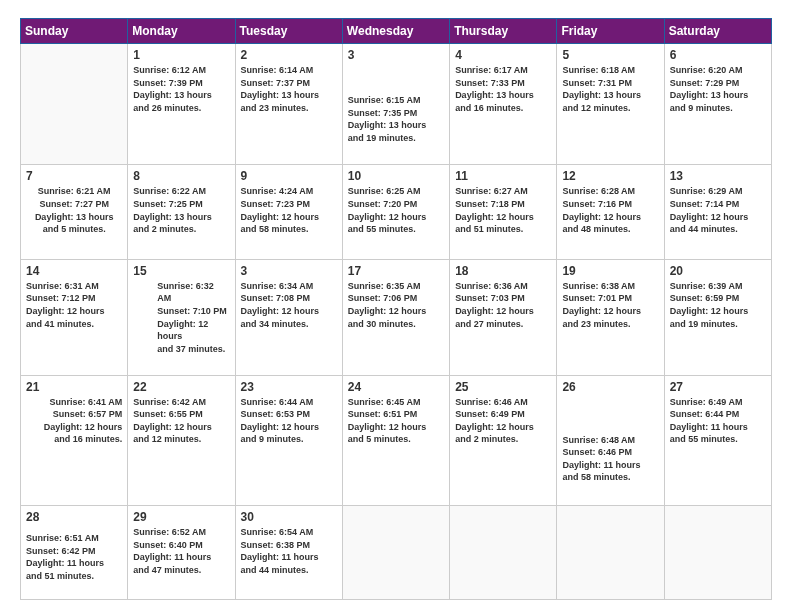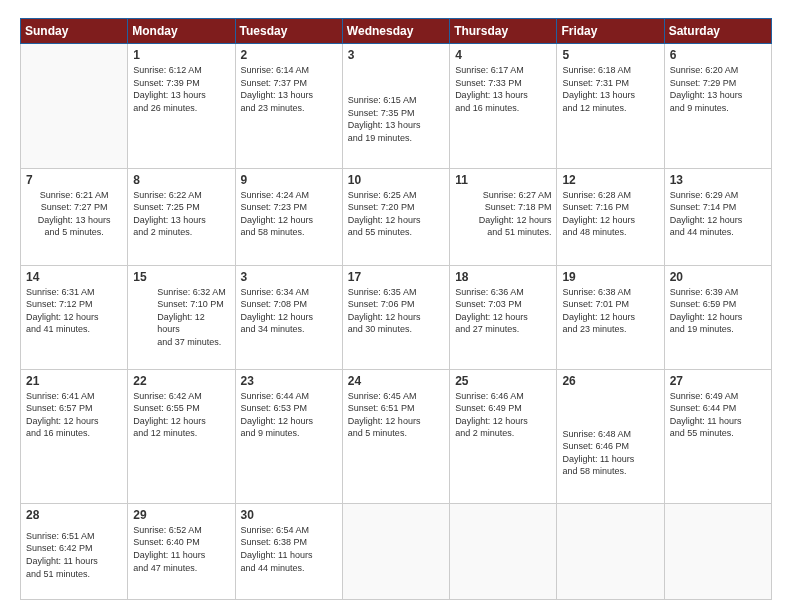--- a/index.html
+++ b/index.html
@@ -43,21 +43,21 @@
       margin-top: 2px;
     }
     .calendar {
       flex: 1;
       border: 1px solid #ccc;
       border-collapse: collapse;
       width: 100%;
       table-layout: fixed;
     }
     .calendar th {
-      background-color: #7f1d1d;
+      background-color: #701a75;
       color: #fff;
       font-size: 12px;
       font-weight: bold;
       padding: 5px 4px;
       text-align: left;
       border: 1px solid #2060a0;
     }
     .calendar td {
       border: 1px solid #ccc;
       vertical-align: top;
@@ -73,20 +73,21 @@
     .day-number {
       font-size: 12px;
       font-weight: bold;
       margin-bottom: 2px;
       display: block;
     }
     .cell-text {
       font-size: 9px;
       line-height: 1.4;
       color: #333;
+      font-weight: bold;
     }
     .last-row td {
       height: 70px;
     }
   </style>
 </head>
 <body>
 
 <div class="page">
 
@@ -172,21 +173,21 @@
           </td>
           <td>
             <span class="day-number">10</span>
             <div class="cell-text" style="white-space: pre-line;">Sunrise: 6:25 AM
 Sunset: 7:20 PM
 Daylight: 12 hours
 and 55 minutes.</div>
           </td>
           <td>
             <span class="day-number">11</span>
-            <div class="cell-text" style="white-space: pre-line; text-align: right;">Sunrise: 6:27 AM
+            <div class="cell-text" style="white-space: pre-line;">Sunrise: 6:27 AM
 Sunset: 7:18 PM
 Daylight: 12 hours
 and 51 minutes.</div>
           </td>
           <td>
             <span class="day-number">12</span>
             <div class="cell-text" style="white-space: pre-line;">Sunrise: 6:28 AM
 Sunset: 7:16 PM
 Daylight: 12 hours
 and 48 minutes.</div>
@@ -246,21 +247,21 @@
             <span class="day-number">20</span>
             <div class="cell-text" style="white-space: pre-line;">Sunrise: 6:39 AM
 Sunset: 6:59 PM
 Daylight: 12 hours
 and 19 minutes.</div>
           </td>
         </tr>
         <tr>
           <td>
             <span class="day-number">21</span>
-            <div class="cell-text" style="white-space: pre-line;">Sunrise: 6:41 AM
+            <div class="cell-text" style="white-space: pre-line; text-align: right;">Sunrise: 6:41 AM
 Sunset: 6:57 PM
 Daylight: 12 hours
 and 16 minutes.</div>
           </td>
           <td>
             <span class="day-number">22</span>
             <div class="cell-text" style="white-space: pre-line;">Sunrise: 6:42 AM
 Sunset: 6:55 PM
 Daylight: 12 hours
 and 12 minutes.</div>

